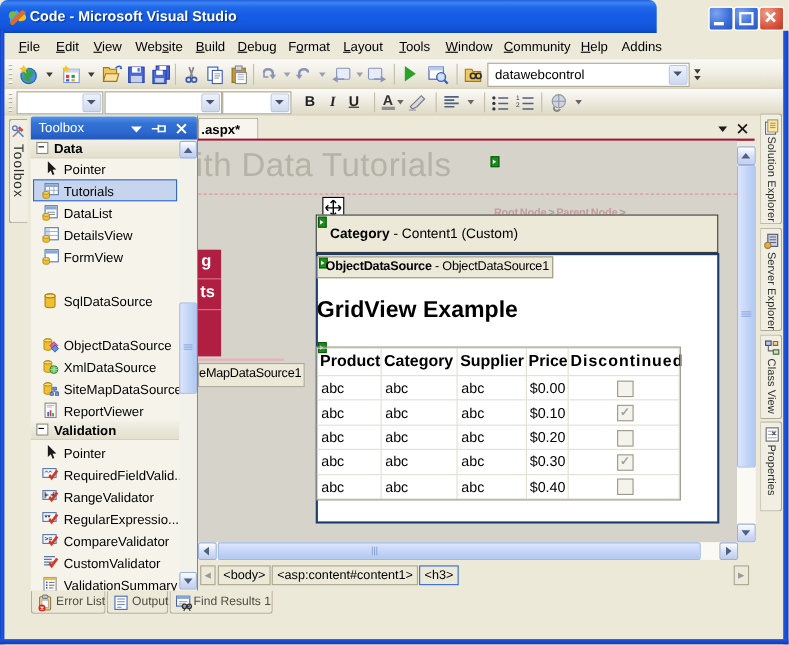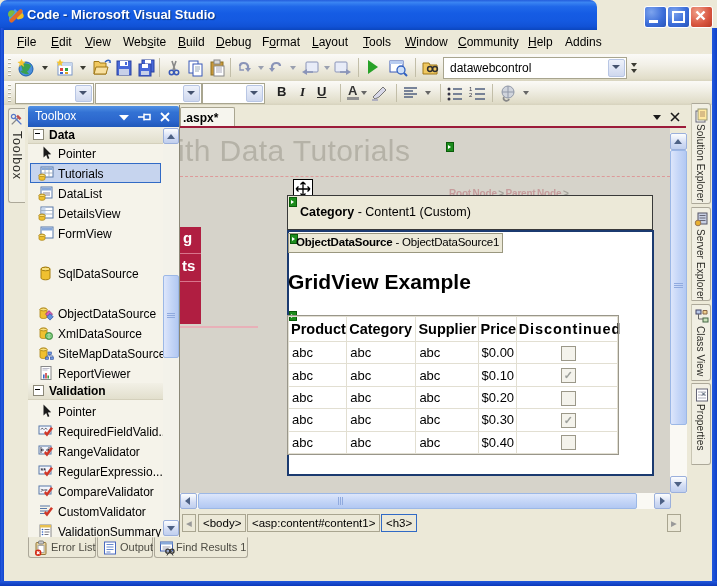--- a/index.html
+++ b/index.html
@@ -575,20 +575,23 @@
     <div class="gg" style="left:266px;top:14px"></div>
     <div class="crumb" style="left:269px;top:12px;word-spacing:-1px"><span style="text-decoration:underline">Root Node</span> <span class="crumbgray">&gt;</span> <span style="text-decoration:underline">Parent Node</span> <span class="crumbgray">&gt;</span></div>
     <div class="crumb crumbgray" style="left:269px;top:30px">Current Node</div>
     <div id="redbar">
       <div style="position:absolute;left:3px;top:2px;color:#fff;font-size:15px;font-weight:bold">g</div>
       <div style="position:absolute;left:0;top:26px;width:21px;height:1px;background:#d8748c"></div>
       <div style="position:absolute;left:2px;top:30px;color:#fff;font-size:15px;font-weight:bold">ts</div>
       <div style="position:absolute;left:0;top:54px;width:21px;height:1px;background:#d8748c"></div>
     </div>
     <div style="position:absolute;left:0;top:198px;width:78px;height:2px;background:#e8b0b8"></div>
+    <div id="smlabel">
+          <span style="position:absolute;left:0px;top:3px">eMapDataSource1</span>
+        </div>
     <div id="handle">
       <svg width="18" height="18" viewBox="0 0 18 18">
             <path d="M9 2 L9 16 M2 9 L16 9 M9 2 L6.5 4.5 M9 2 L11.5 4.5 M9 16 L6.5 13.5 M9 16 L11.5 13.5 M2 9 L4.5 6.5 M2 9 L4.5 11.5 M16 9 L13.5 6.5 M16 9 L13.5 11.5" stroke="#000" stroke-width="1.3" fill="none"></path>
           </svg>
     </div>
     <div id="chead">
       <div class="gg" style="left:1px;top:1px"></div>
       <span style="position:absolute;left:12px;top:9px;font-size:12.5px"><b>Category</b> - Content1 (Custom)</span>
     </div>
     <div id="cbody">

